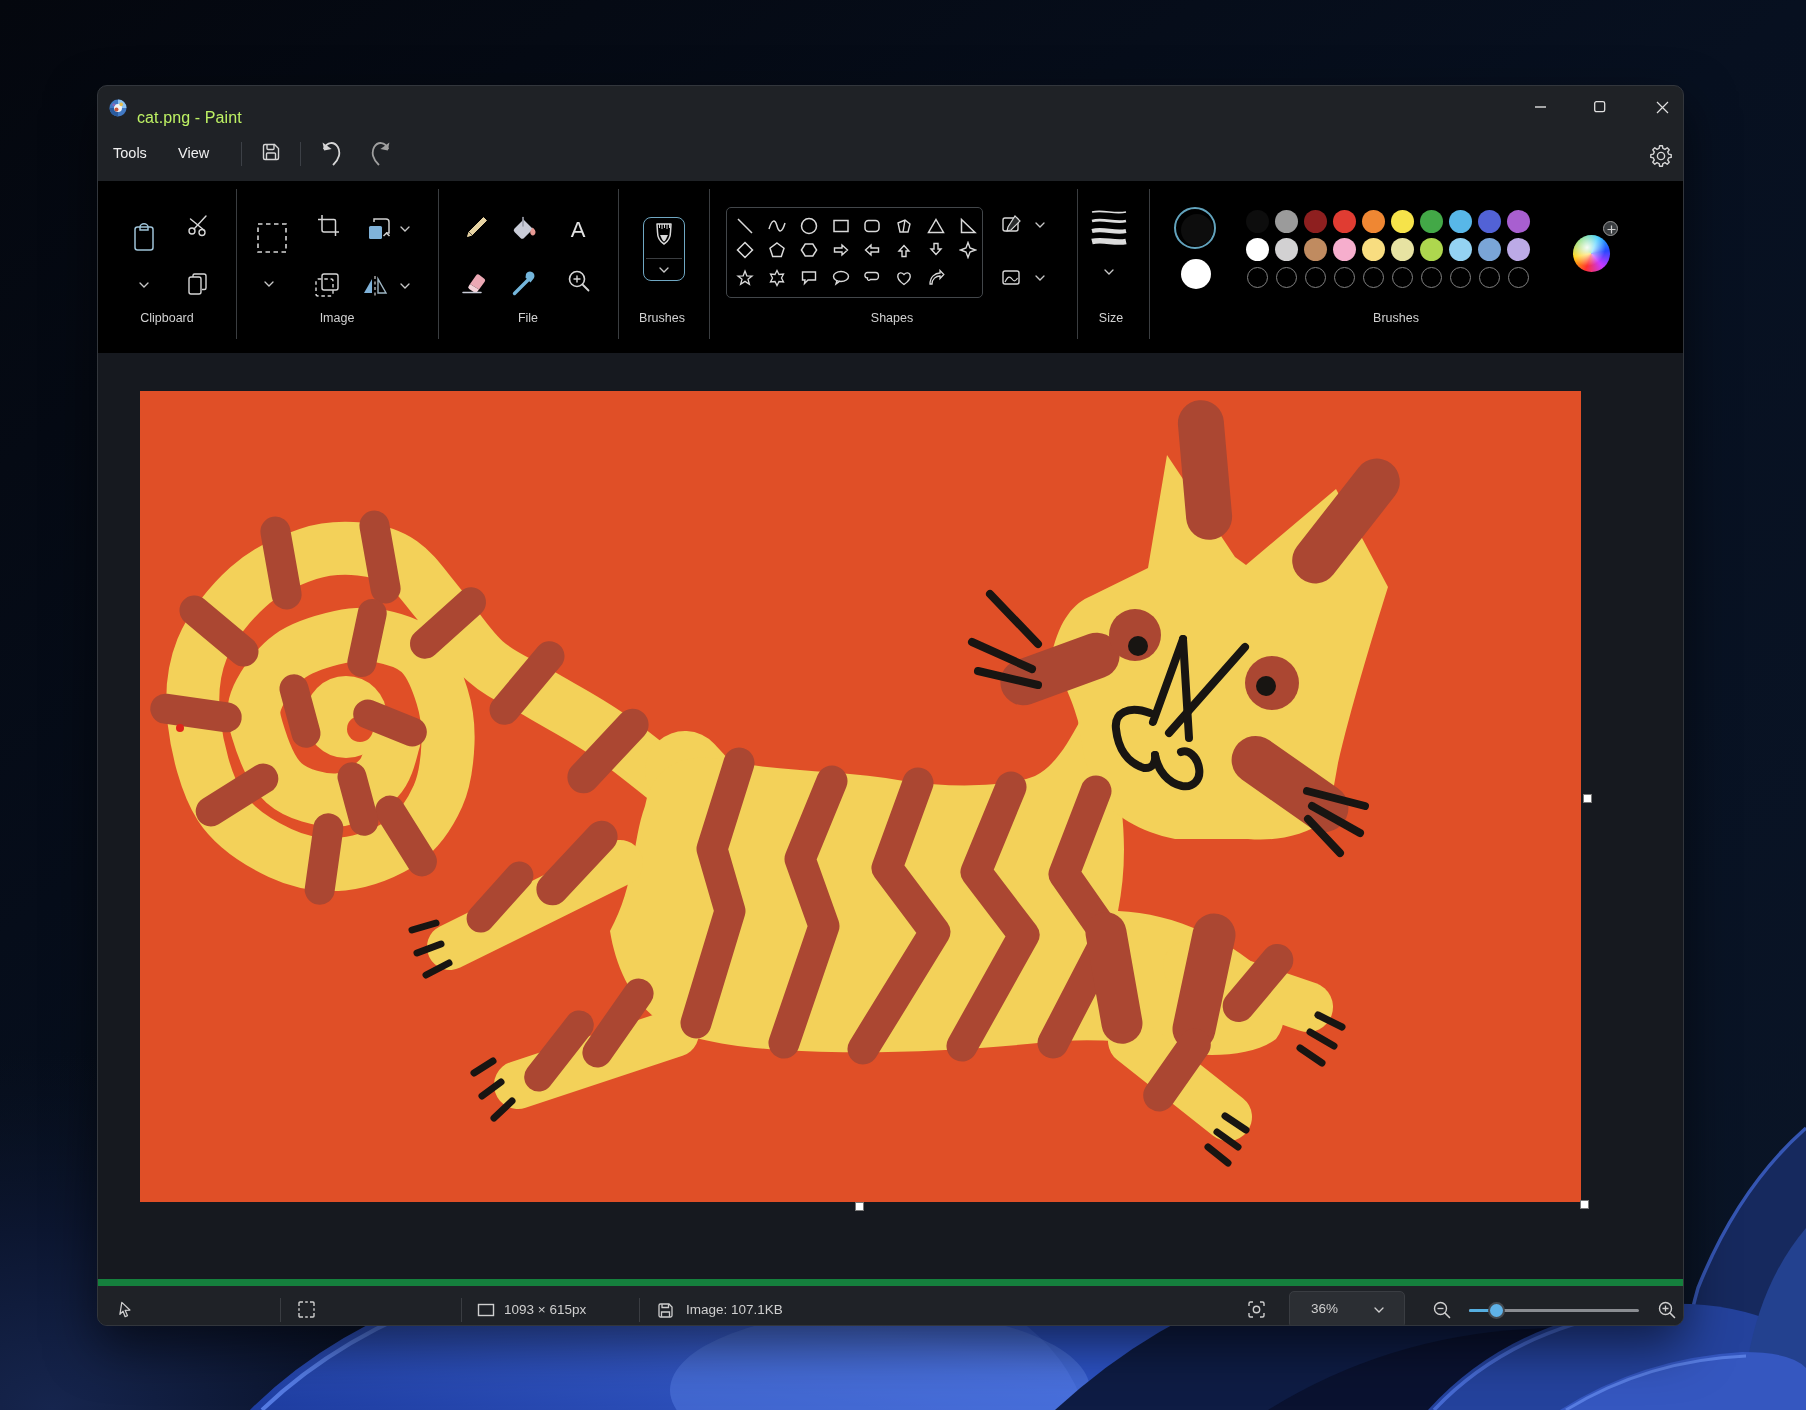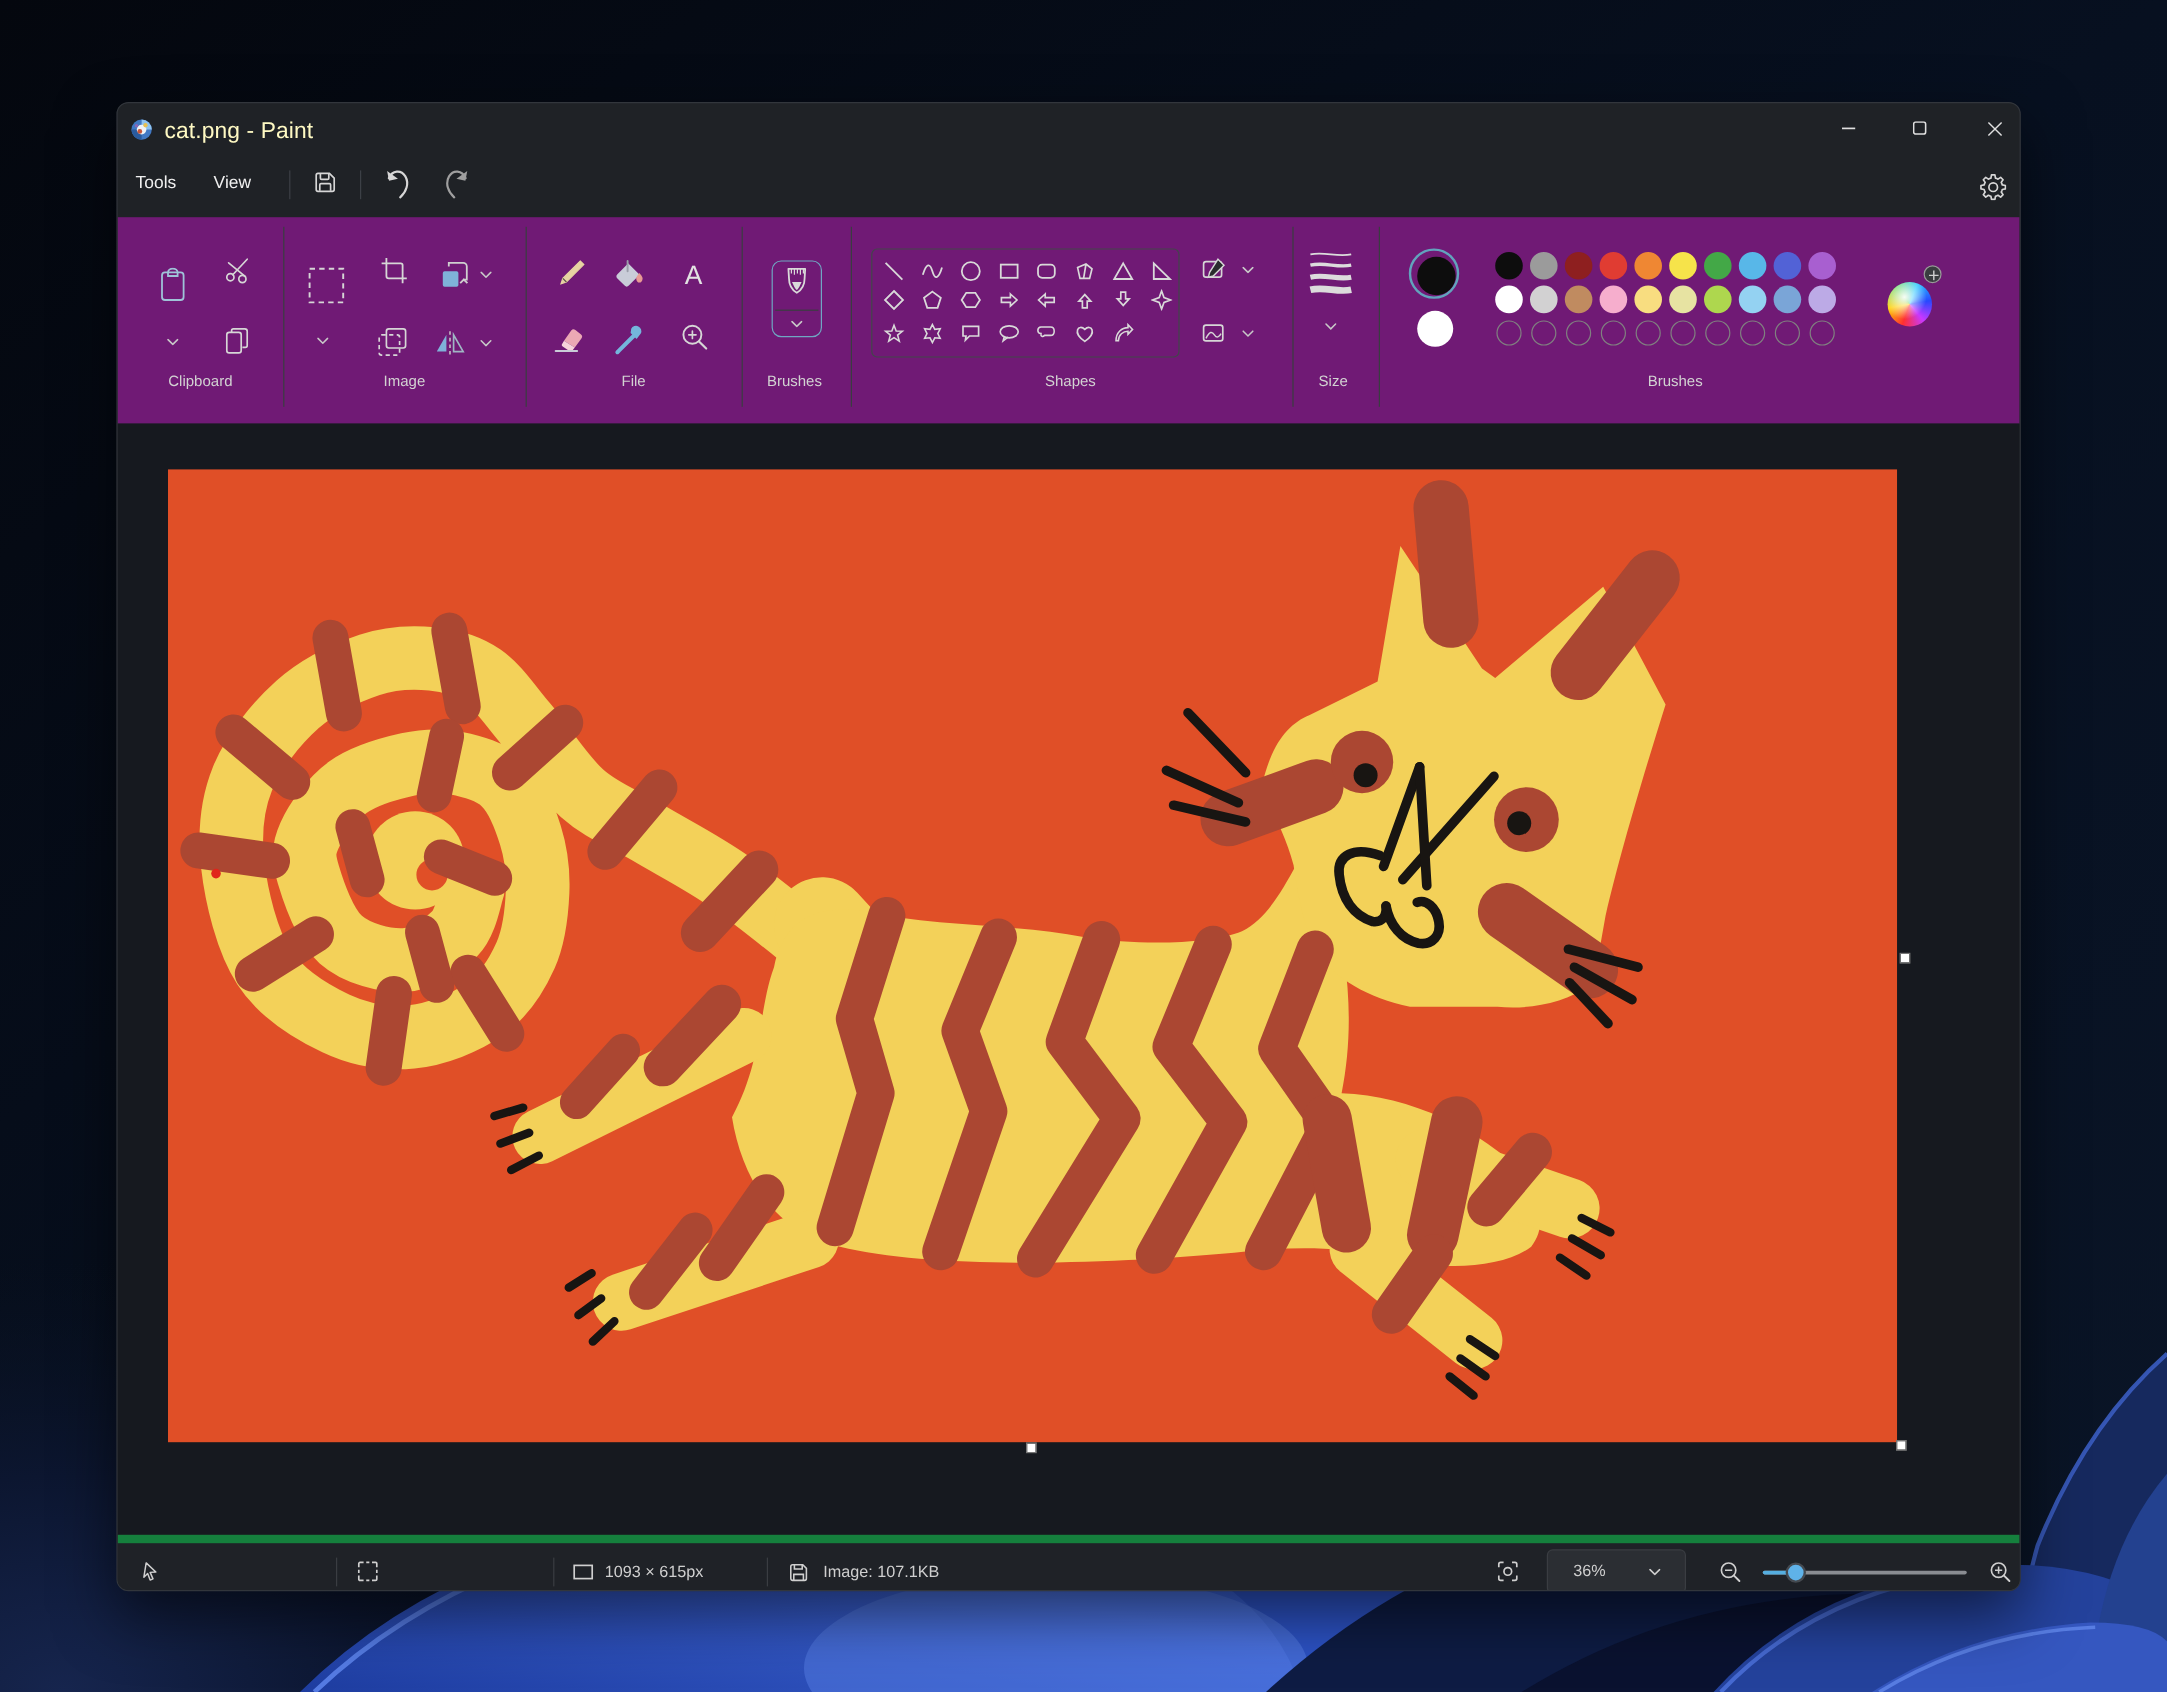--- a/index.html
+++ b/index.html
@@ -1,24 +1,24 @@
 <!DOCTYPE html>
 <html><head><meta charset="utf-8">
 <style>
 *{margin:0;padding:0;box-sizing:border-box}
 html,body{width:1806px;height:1410px;overflow:hidden;background:#060a14;
 font-family:"Liberation Sans",sans-serif;-webkit-font-smoothing:antialiased}
 .window{position:absolute;left:97px;top:85px;width:1587px;height:1241px;background:#1f2226;
 border-radius:10px;box-shadow:0 20px 50px rgba(0,0,0,.55);overflow:hidden;border:1px solid #32363c}
 .titlebar{position:absolute;left:0;top:0;width:100%;height:40px}
-.title-text{position:absolute;left:39px;top:13px;font-size:19px;color:#fef9c3;letter-spacing:.1px}
+.title-text{position:absolute;left:39px;top:23px;font-size:16px;color:#bef264;letter-spacing:.1px}
 .menubar{position:absolute;left:0;top:40px;width:100%;height:55px}
 .menu-item{position:absolute;top:0;height:55px;line-height:55px;font-size:14.5px;color:#f0f0f0}
 .vsep{position:absolute;width:1px;background:#3c4046}
-.ribbon{position:absolute;left:0;top:95px;width:100%;height:172px;background:#701a75}
+.ribbon{position:absolute;left:0;top:95px;width:100%;height:172px;background:#000000}
 .rsep{position:absolute;top:8px;height:150px;width:1px;background:#3a3d40}
 .rlabel{position:absolute;top:130px;font-size:12.5px;color:#d2d2d2;width:140px;text-align:center}
 .content{position:absolute;left:0;top:267px;width:100%;height:926px;background:#16191f}
 .statusbar{position:absolute;left:0;top:1193px;width:100%;height:48px;background:#1f2227;border-top:7px solid #15803d}
 .sb-text{position:absolute;top:16px;font-size:13.5px;color:#cfcfcf}
 .ssep{position:absolute;top:12px;height:24px;width:1px;background:#3a3d42}
 .handle{position:absolute;width:7px;height:7px;background:#fff;outline:1px solid #777}
 .swatch{position:absolute;width:23px;height:23px;border-radius:50%}
 .swatch-empty{position:absolute;width:21px;height:21px;border-radius:50%;border:1.5px solid #808080}
 </style></head><body>

